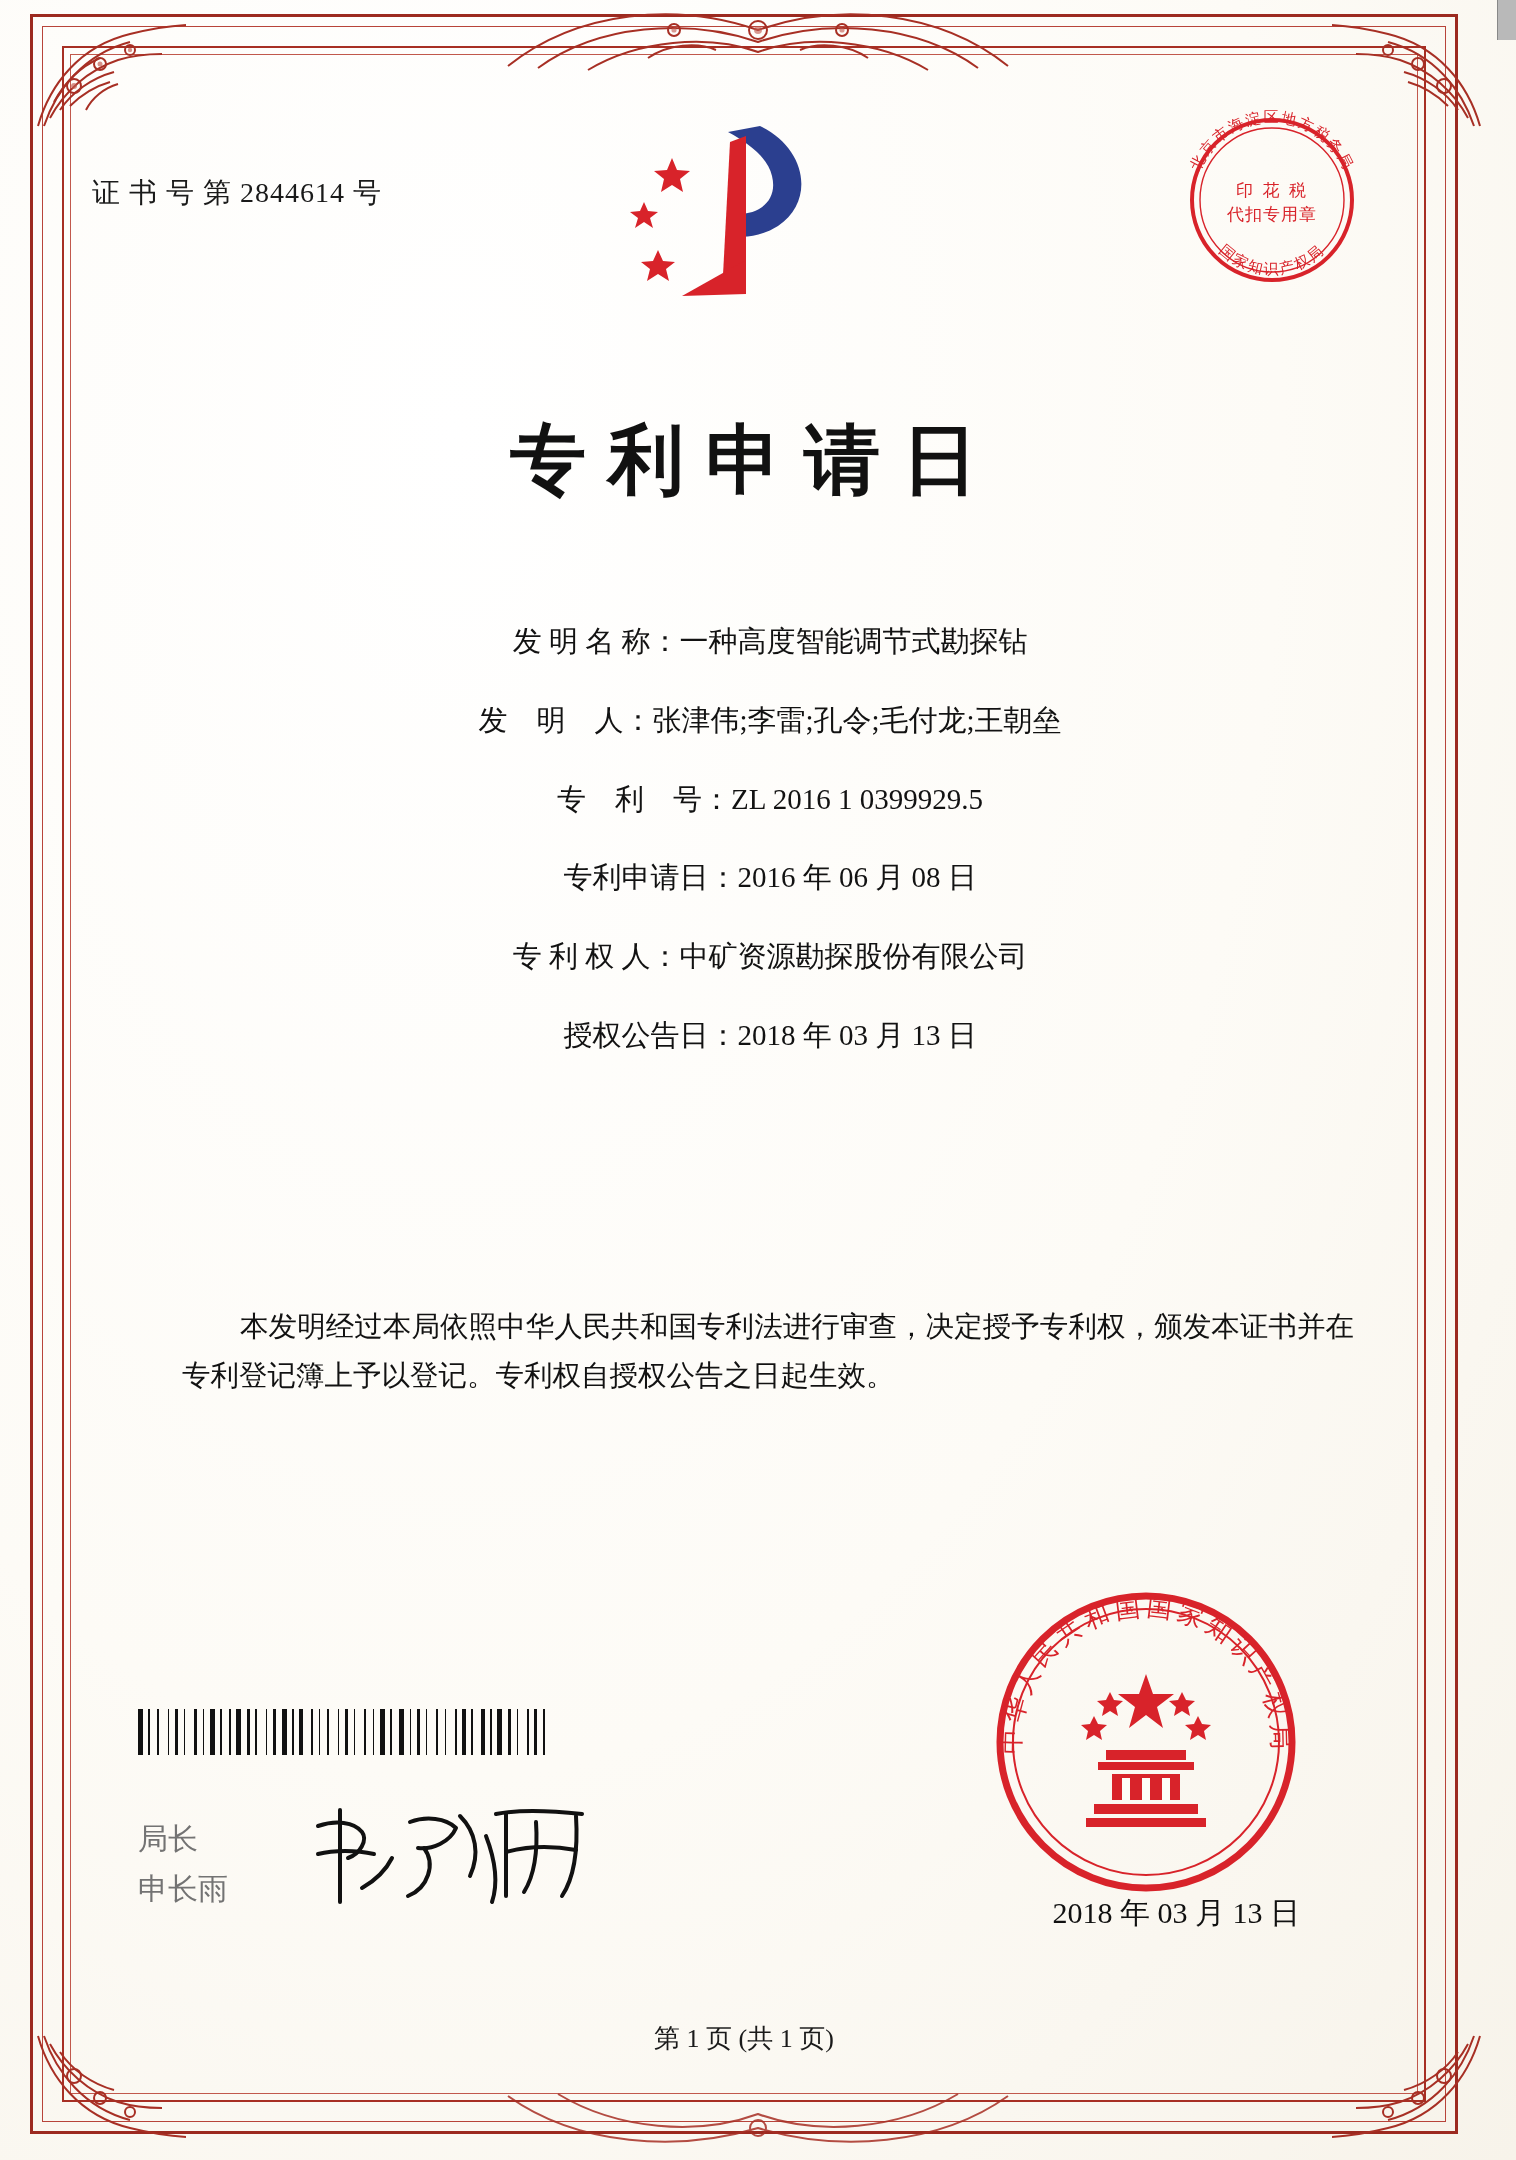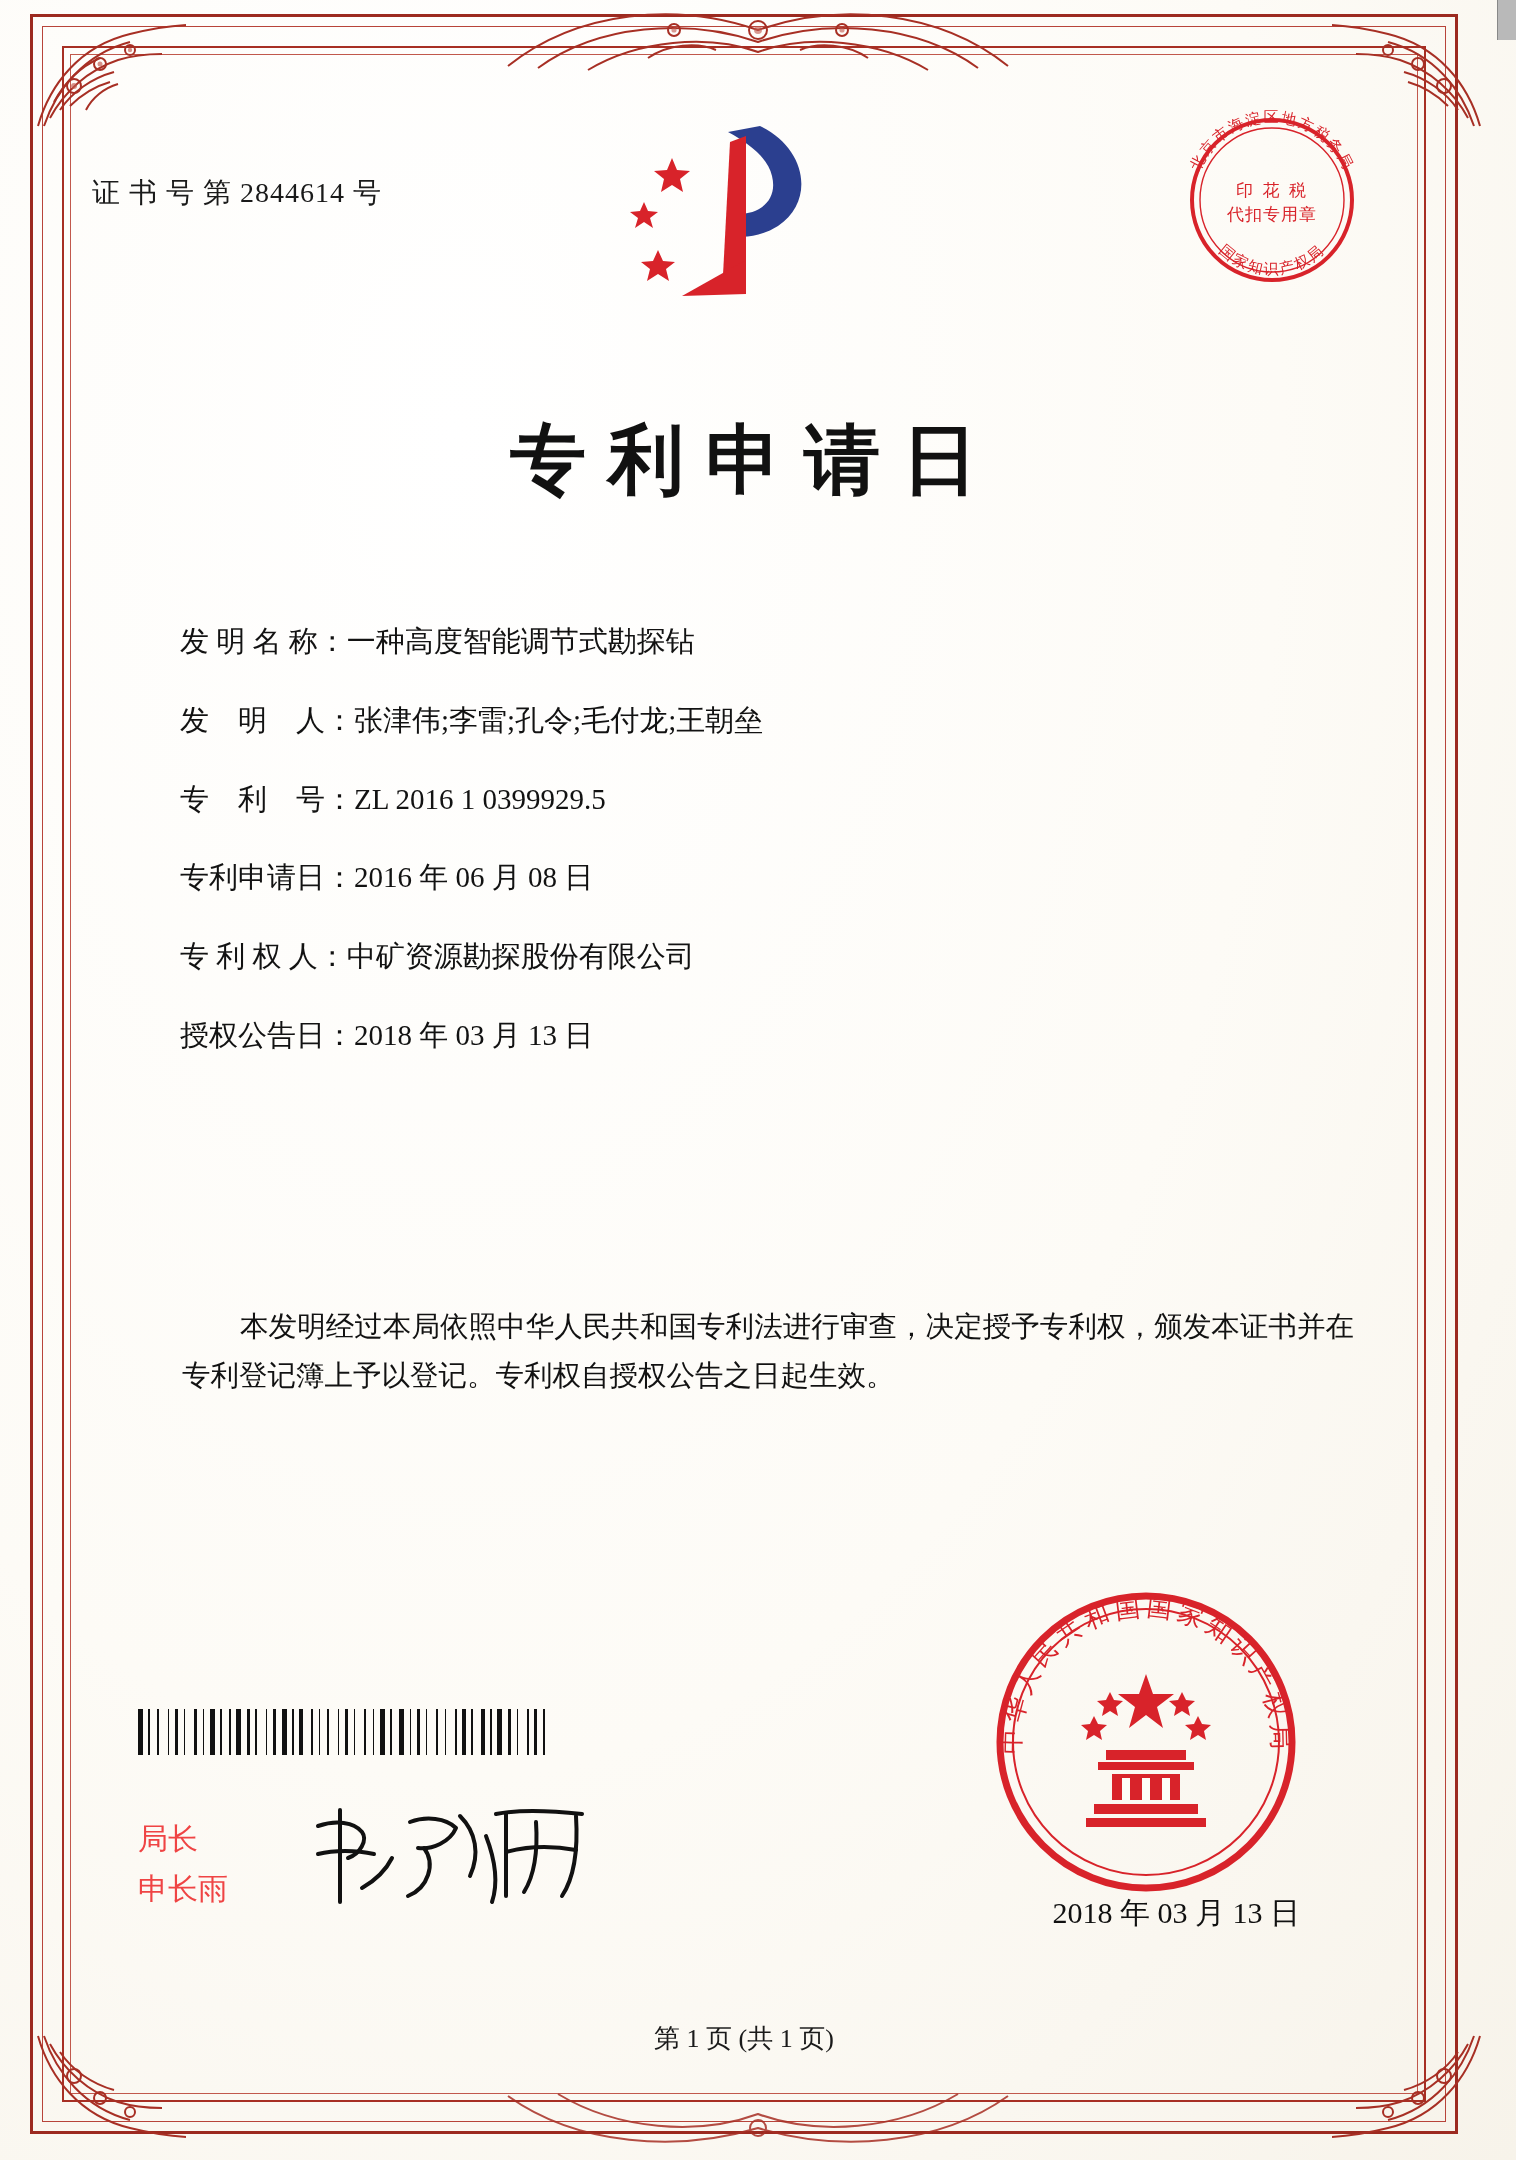--- a/index.html
+++ b/index.html
@@ -154,20 +154,21 @@
     color: #111;
     font-family: "DejaVu Serif", "Liberation Serif", serif;
   }
 
   
   .fields {
     position: absolute;
     left: 110px;
     top: 570px;
     width: 1180px;
+    text-align: center;
   }
   .field-row {
     font-size: 29px;
     color: #121212;
     margin-bottom: 44px;
     white-space: nowrap;
     line-height: 1.2;
   }
   .field-label {
     display: inline;
@@ -209,21 +210,21 @@
     margin-right: 2px;
   }
 
   
   .sig-block {
     position: absolute;
     left: 68px;
     top: 1760px;
     font-size: 30px;
     line-height: 50px;
-    color: #ef4444;
+    color: #737373;
   }
   .sig-hand {
     position: absolute;
     left: 230px;
     top: 1738px;
     width: 330px;
     height: 130px;
   }
   .sig-hand svg { width:100%; height:100%; display:block; }
 

